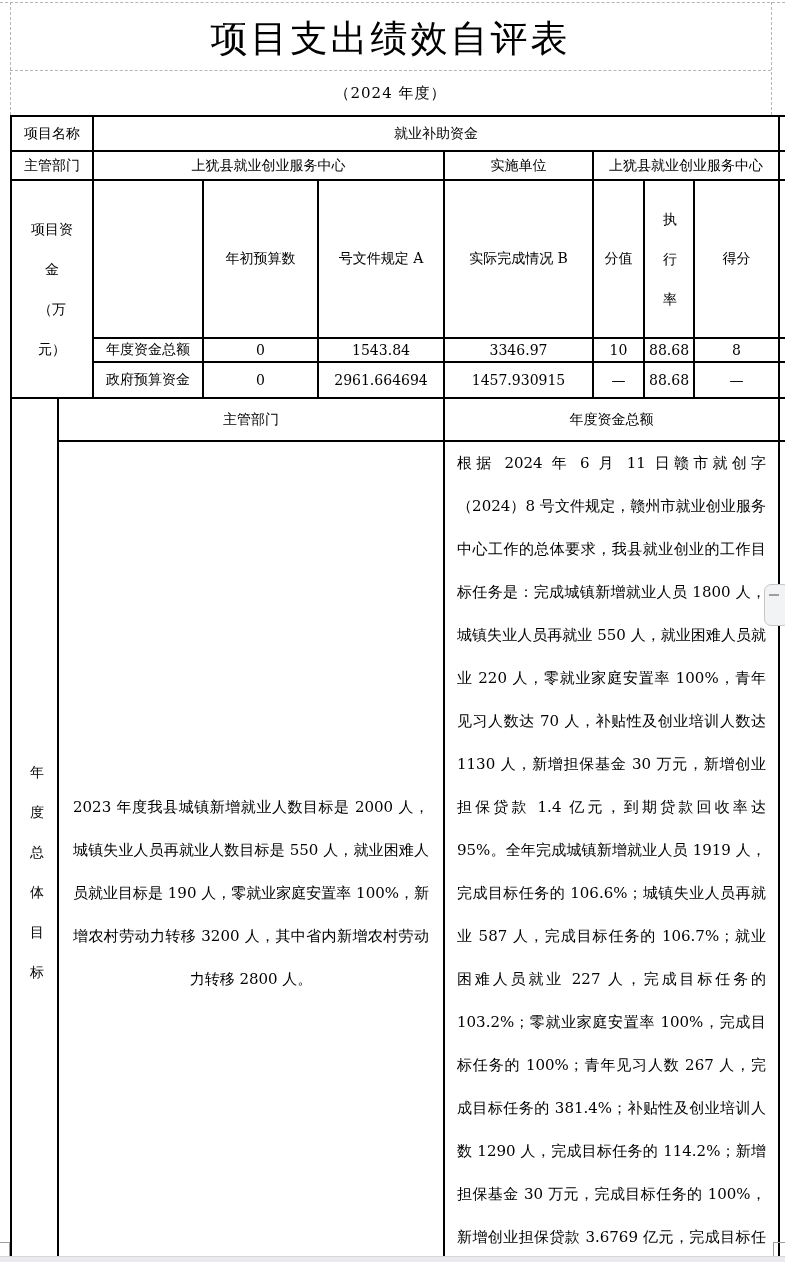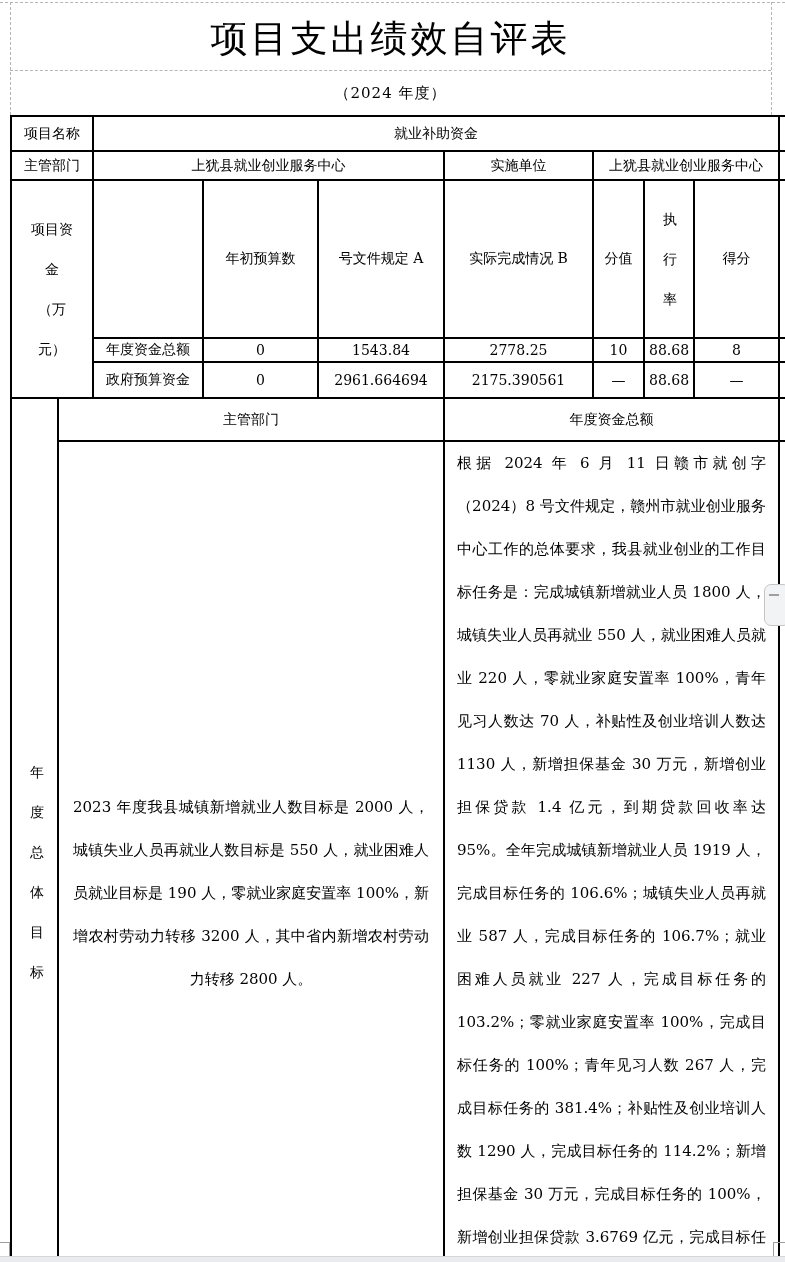--- a/index.html
+++ b/index.html
@@ -109,31 +109,31 @@
       <td>分值</td>
       <td class="pl">执行
 率</td>
       <td>得分</td>
       <td class="sliver"></td>
     </tr>
     <tr style="height:24px">
       <td>年度资金总额</td>
       <td>0</td>
       <td>1543.84</td>
-      <td>2778.25</td>
+      <td>3346.97</td>
       <td>10</td>
       <td>88.68</td>
       <td>8</td>
       <td class="sliver"></td>
     </tr>
     <tr style="height:36px">
       <td>政府预算资金</td>
       <td>0</td>
       <td>2961.664694</td>
-      <td>2175.390561</td>
+      <td>1457.930915</td>
       <td>—</td>
       <td>88.68</td>
       <td>—</td>
       <td class="sliver"></td>
     </tr>
   </tbody>
     </table>
 
   <table>
     <colgroup>

